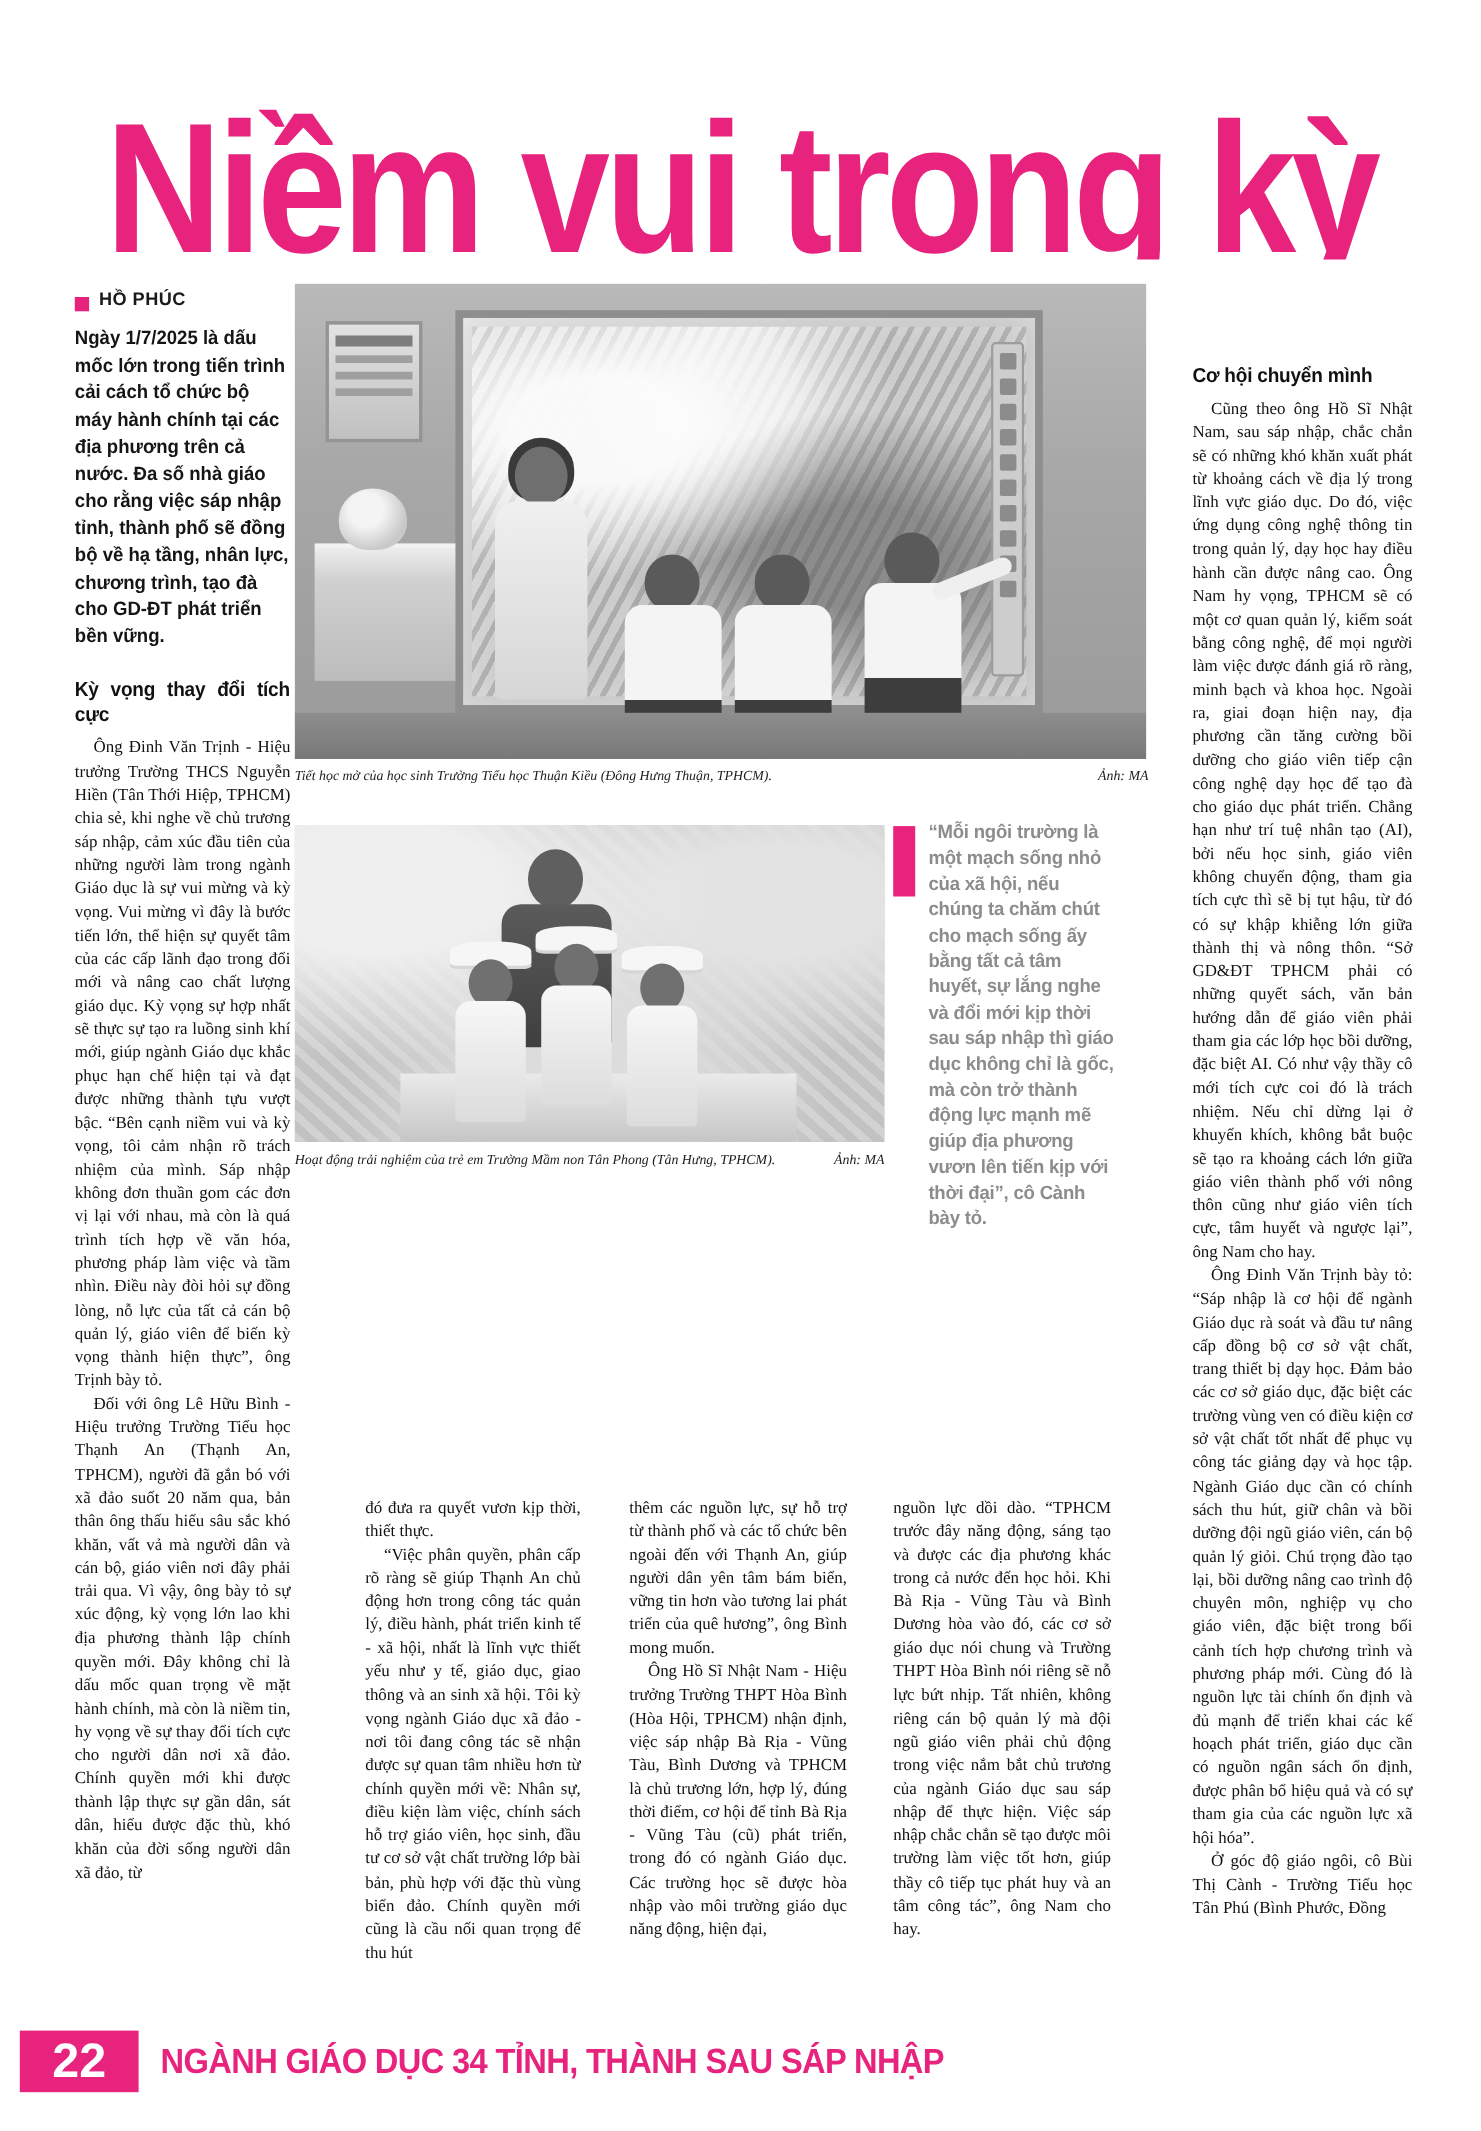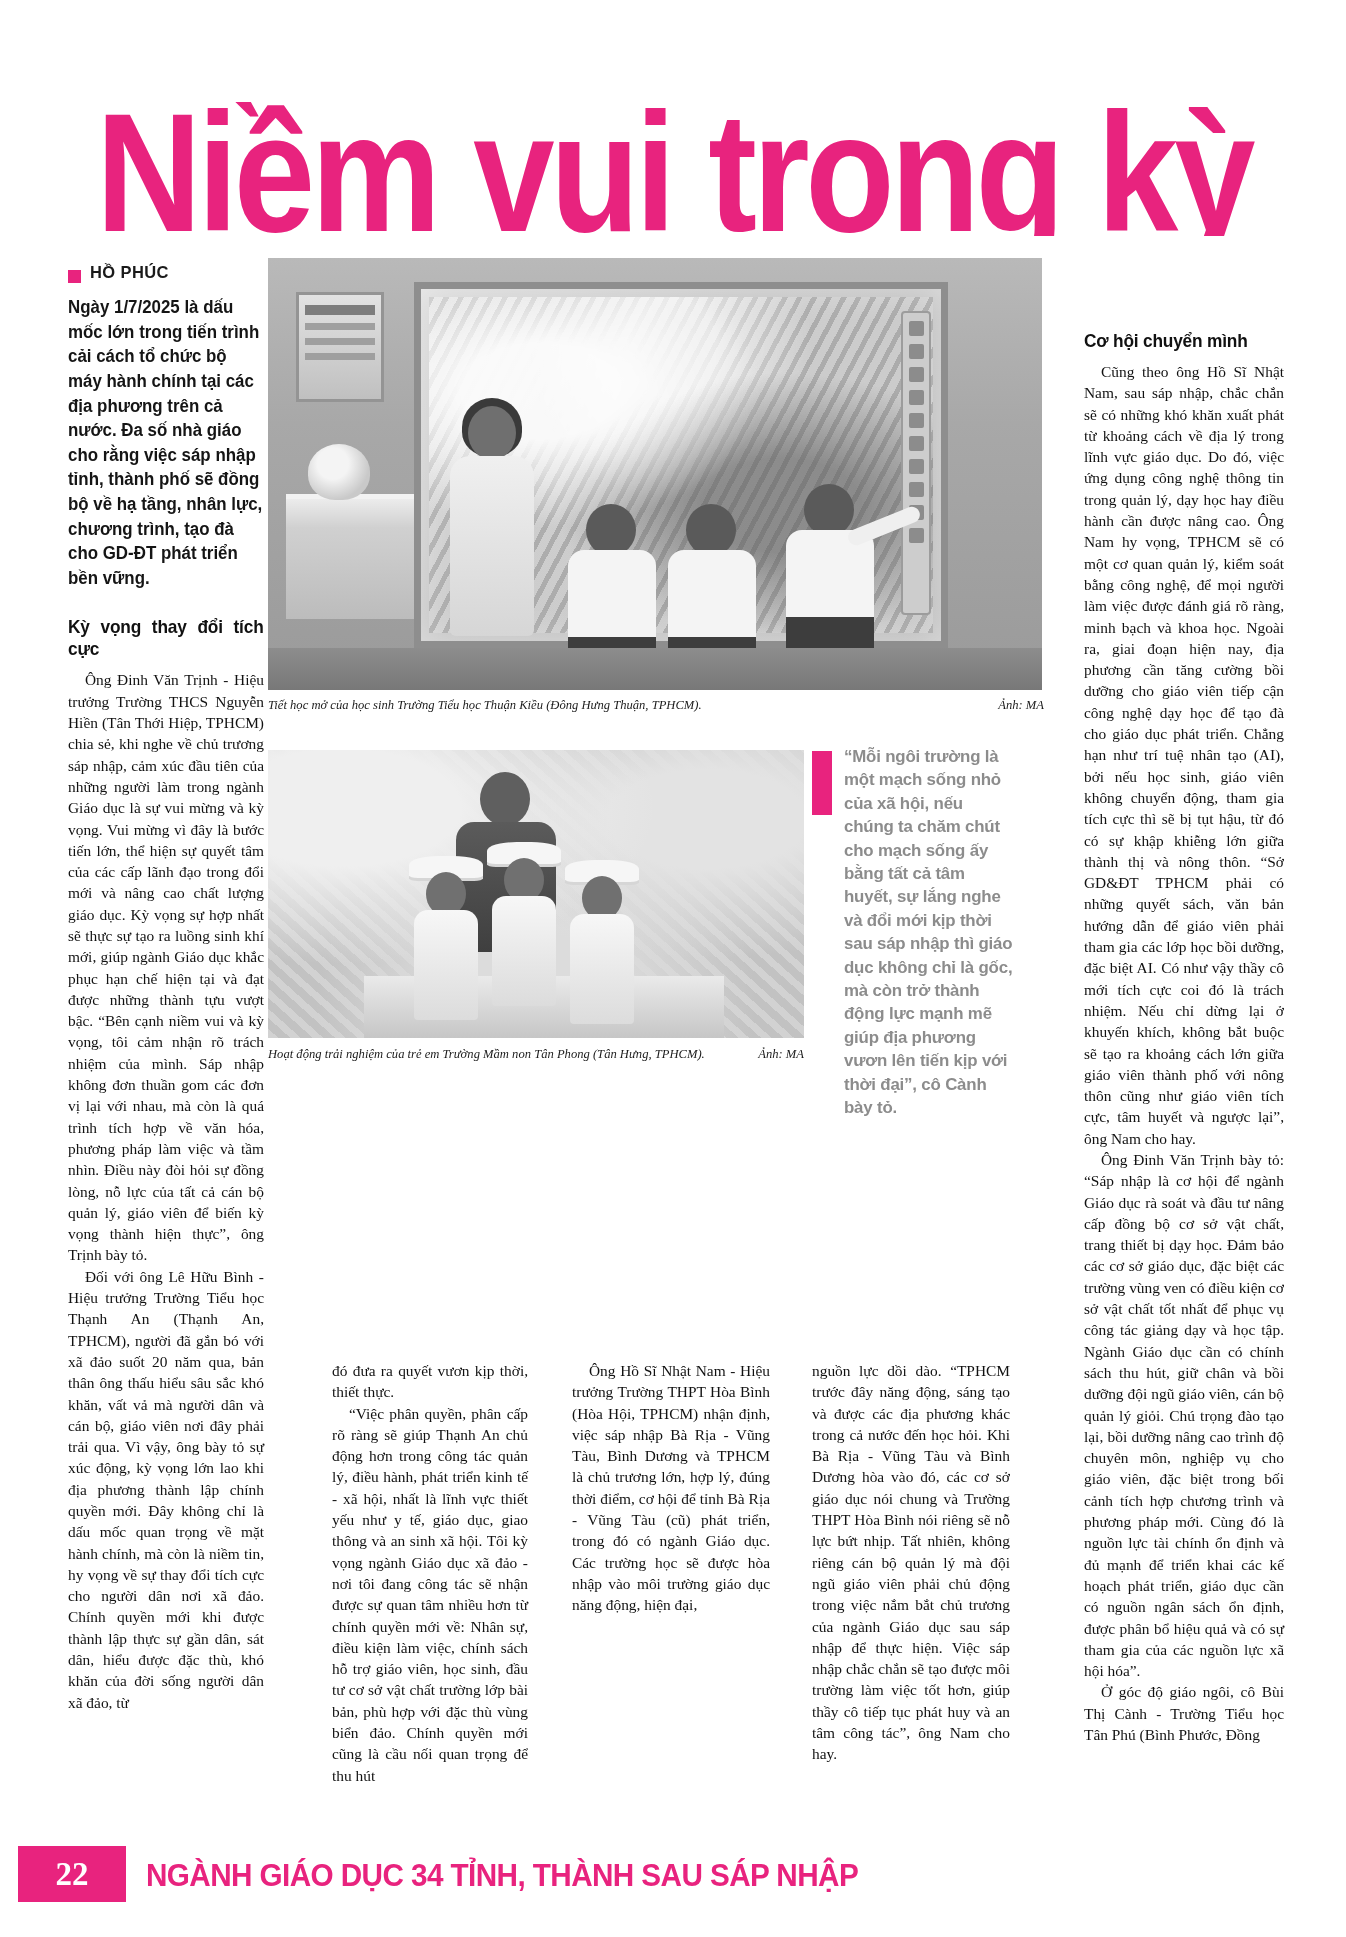--- a/index.html
+++ b/index.html
@@ -212,23 +212,23 @@
   }
   #page-num {
     position: absolute;
     left: 0;
     top: 0;
     width: 108px;
     height: 56px;
     display: flex;
     align-items: center;
     justify-content: center;
-    font-family: Liberation Serif, serif;
-    font-weight: 700;
-    font-size: 33px;
+    font-family: Liberation Sans, sans-serif;
+    font-weight: 700;
+    font-size: 44px;
     color: #ffffff;
     letter-spacing: 0;
   }
   #footer-title {
     position: absolute;
     left: 146px;
     top: 4px;
     font-family: "Liberation Sans", sans-serif;
     font-weight: 700;
     font-size: 30px;
@@ -484,20 +484,21 @@
   <div class="bar"></div>
   <div class="pq-text">“Mỗi ngôi trường là một mạch sống nhỏ của xã hội, nếu chúng ta chăm chút cho mạch sống ấy bằng tất cả tâm huyết, sự lắng nghe và đổi mới kịp thời sau sáp nhập thì giáo dục không chỉ là gốc, mà còn trở thành động lực mạnh mẽ giúp địa phương vươn lên tiến kịp với thời đại”, cô Cành bày tỏ.</div>
 </div>
 
 <div class="col" id="col2">
   <p class="no-indent">đó đưa ra quyết vươn kịp thời, thiết thực.</p>
   <p>“Việc phân quyền, phân cấp rõ ràng sẽ giúp Thạnh An chủ động hơn trong công tác quản lý, điều hành, phát triển kinh tế - xã hội, nhất là lĩnh vực thiết yếu như y tế, giáo dục, giao thông và an sinh xã hội. Tôi kỳ vọng ngành Giáo dục xã đảo - nơi tôi đang công tác sẽ nhận được sự quan tâm nhiều hơn từ chính quyền mới về: Nhân sự, điều kiện làm việc, chính sách hỗ trợ giáo viên, học sinh, đầu tư cơ sở vật chất trường lớp bài bản, phù hợp với đặc thù vùng biển đảo. Chính quyền mới cũng là cầu nối quan trọng để thu hút</p>
 </div>
 
 <div class="col" id="col3">
+  <p class="no-indent">thêm các nguồn lực, sự hỗ trợ từ thành phố và các tổ chức bên ngoài đến với Thạnh An, giúp người dân yên tâm bám biển, vững tin hơn vào tương lai phát triển của quê hương”, ông Bình mong muốn.</p>
   <p>Ông Hồ Sĩ Nhật Nam - Hiệu trưởng Trường THPT Hòa Bình (Hòa Hội, TPHCM) nhận định, việc sáp nhập Bà Rịa - Vũng Tàu, Bình Dương và TPHCM là chủ trương lớn, hợp lý, đúng thời điểm, cơ hội để tỉnh Bà Rịa - Vũng Tàu (cũ) phát triển, trong đó có ngành Giáo dục. Các trường học sẽ được hòa nhập vào môi trường giáo dục năng động, hiện đại,</p>
 </div>
 
 <div class="col" id="col4">
   <p class="no-indent">nguồn lực dồi dào. “TPHCM trước đây năng động, sáng tạo và được các địa phương khác trong cả nước đến học hỏi. Khi Bà Rịa - Vũng Tàu và Bình Dương hòa vào đó, các cơ sở giáo dục nói chung và Trường THPT Hòa Bình nói riêng sẽ nỗ lực bứt nhịp. Tất nhiên, không riêng cán bộ quản lý mà đội ngũ giáo viên phải chủ động trong việc nắm bắt chủ trương của ngành Giáo dục sau sáp nhập để thực hiện. Việc sáp nhập chắc chắn sẽ tạo được môi trường làm việc tốt hơn, giúp thầy cô tiếp tục phát huy và an tâm công tác”, ông Nam cho hay.</p>
 </div>
 
 <div class="col" id="col5">
   <h2 class="sec-head">Cơ hội chuyển mình</h2>
   <p>Cũng theo ông Hồ Sĩ Nhật Nam, sau sáp nhập, chắc chắn sẽ có những khó khăn xuất phát từ khoảng cách về địa lý trong lĩnh vực giáo dục. Do đó, việc ứng dụng công nghệ thông tin trong quản lý, dạy học hay điều hành cần được nâng cao. Ông Nam hy vọng, TPHCM sẽ có một cơ quan quản lý, kiểm soát bằng công nghệ, để mọi người làm việc được đánh giá rõ ràng, minh bạch và khoa học. Ngoài ra, giai đoạn hiện nay, địa phương cần tăng cường bồi dưỡng cho giáo viên tiếp cận công nghệ dạy học để tạo đà cho giáo dục phát triển. Chẳng hạn như trí tuệ nhân tạo (AI), bởi nếu học sinh, giáo viên không chuyển động, tham gia tích cực thì sẽ bị tụt hậu, từ đó có sự khập khiễng lớn giữa thành thị và nông thôn. “Sở GD&amp;ĐT TPHCM phải có những quyết sách, văn bản hướng dẫn để giáo viên phải tham gia các lớp học bồi dưỡng, đặc biệt AI. Có như vậy thầy cô mới tích cực coi đó là trách nhiệm. Nếu chỉ dừng lại ở khuyến khích, không bắt buộc sẽ tạo ra khoảng cách lớn giữa giáo viên thành phố với nông thôn cũng như giáo viên tích cực, tâm huyết và ngược lại”, ông Nam cho hay.</p>

